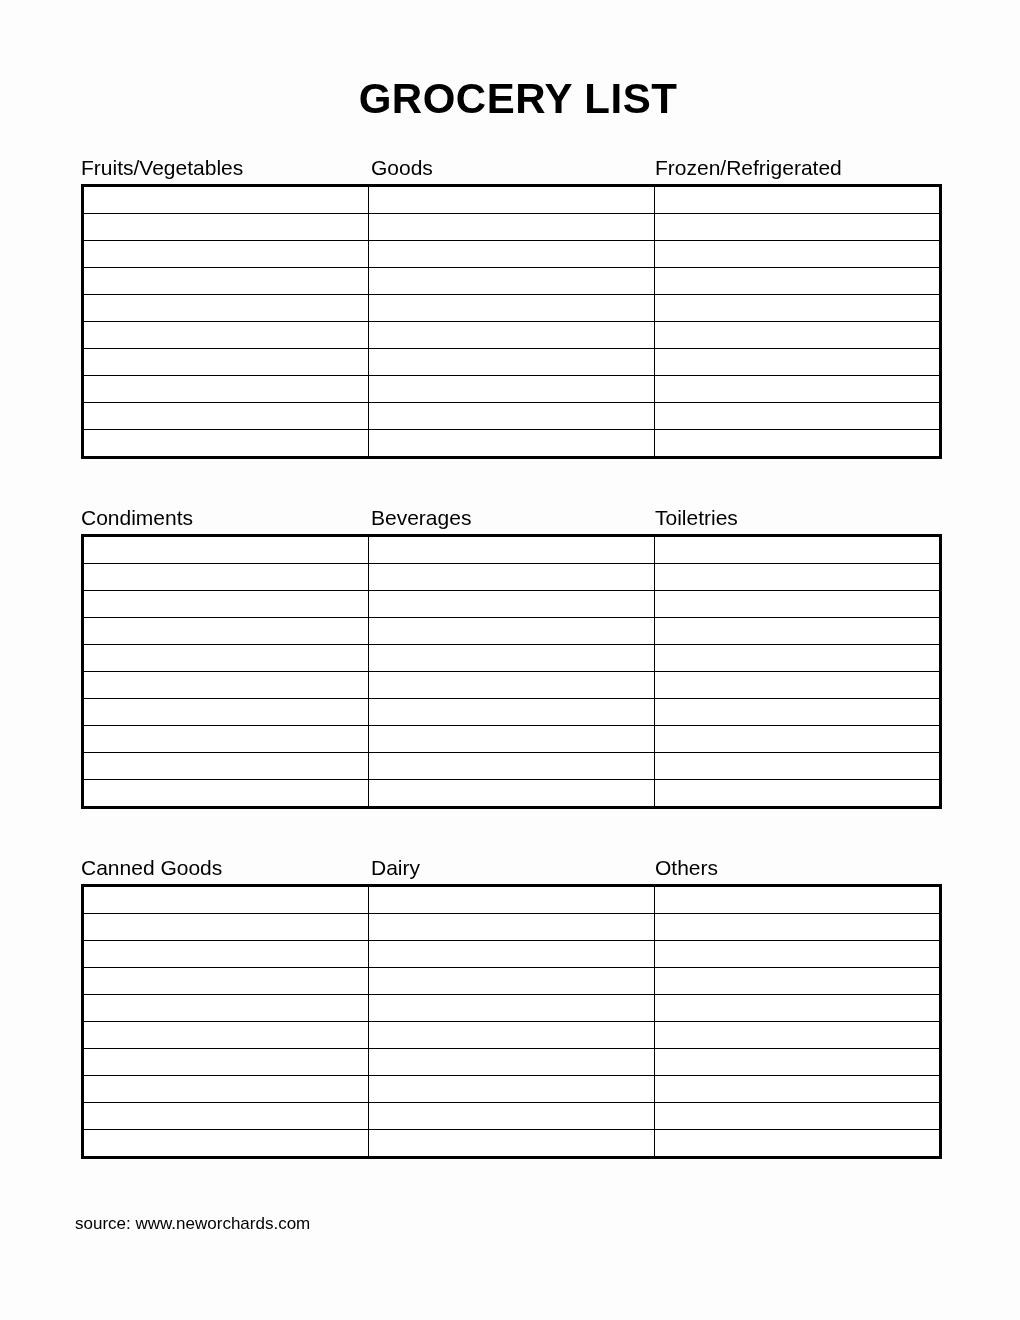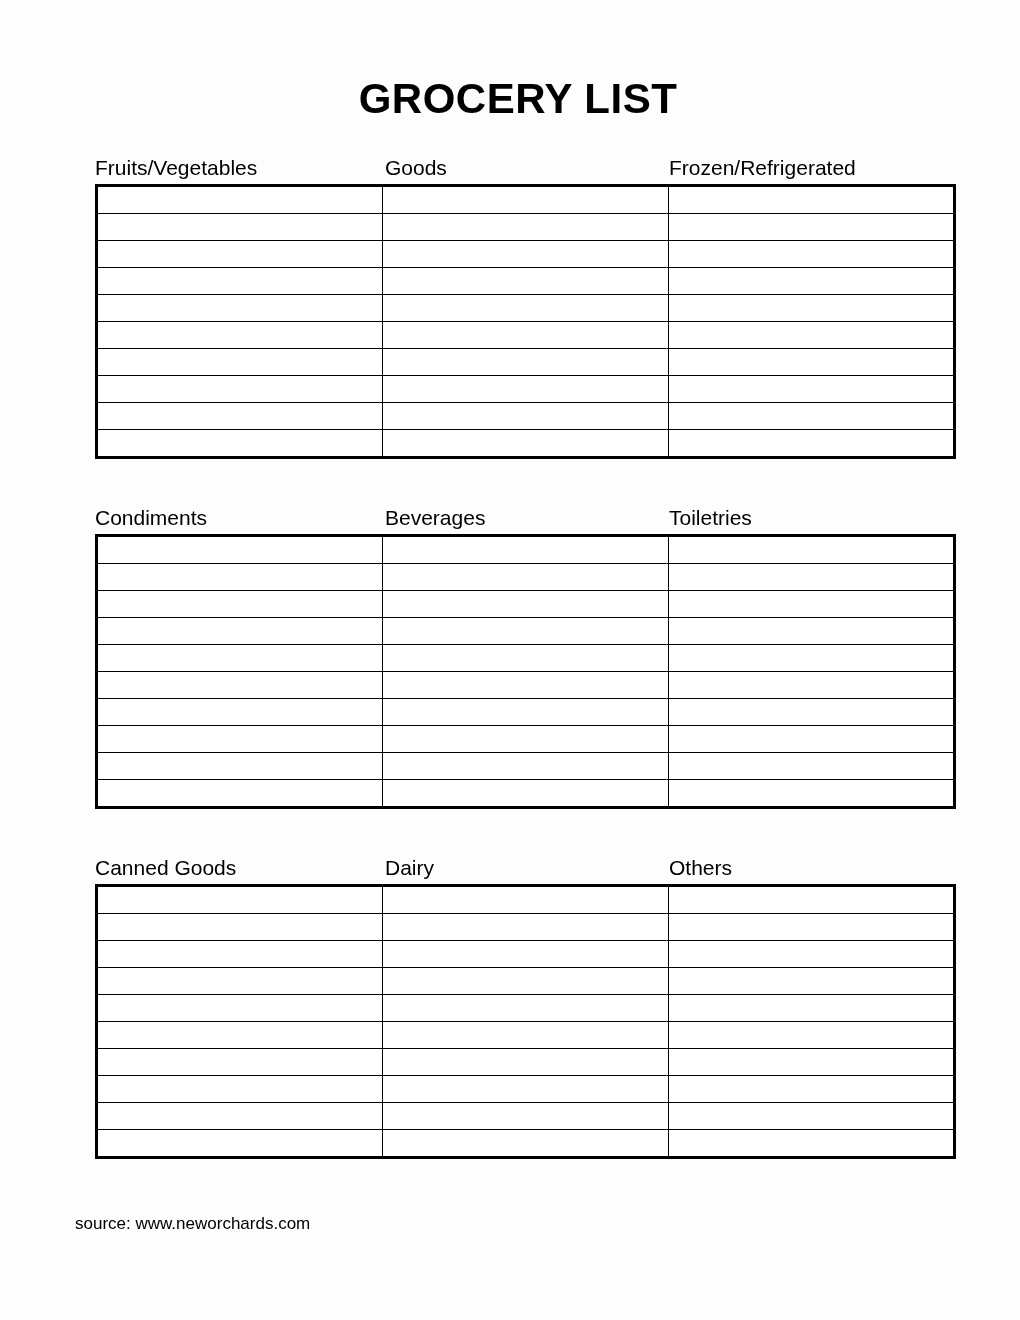--- a/index.html
+++ b/index.html
@@ -34,21 +34,21 @@
     text-align: center;
     font-size: 42px;
     font-weight: bold;
     letter-spacing: 0.5px;
     line-height: 1;
   }
 
   
   .section {
     position: absolute;
-    left: 80px;
+    left: 66px;
     width: 853px;
     padding-left: 15px;
   }
 
   #section-0 { top: 155px; }
   #section-1 { top: 505px; }
   #section-2 { top: 855px; }
 
   .section-headers {
     display: flex;

